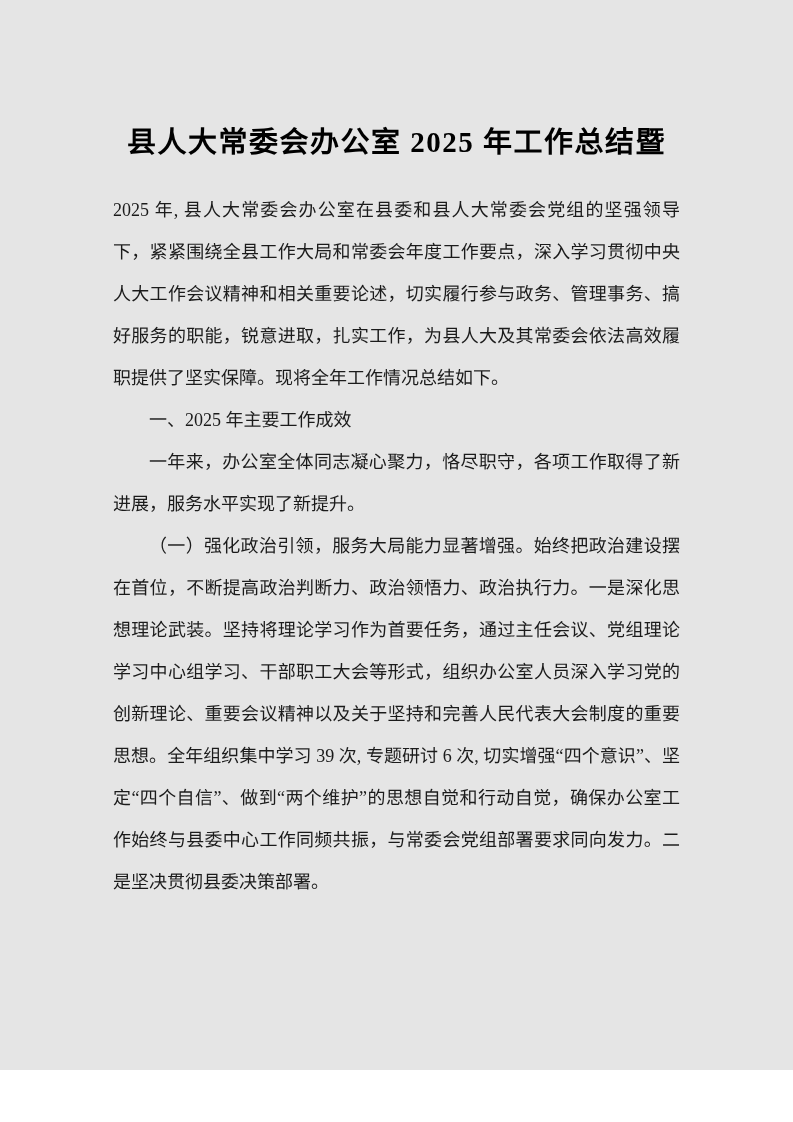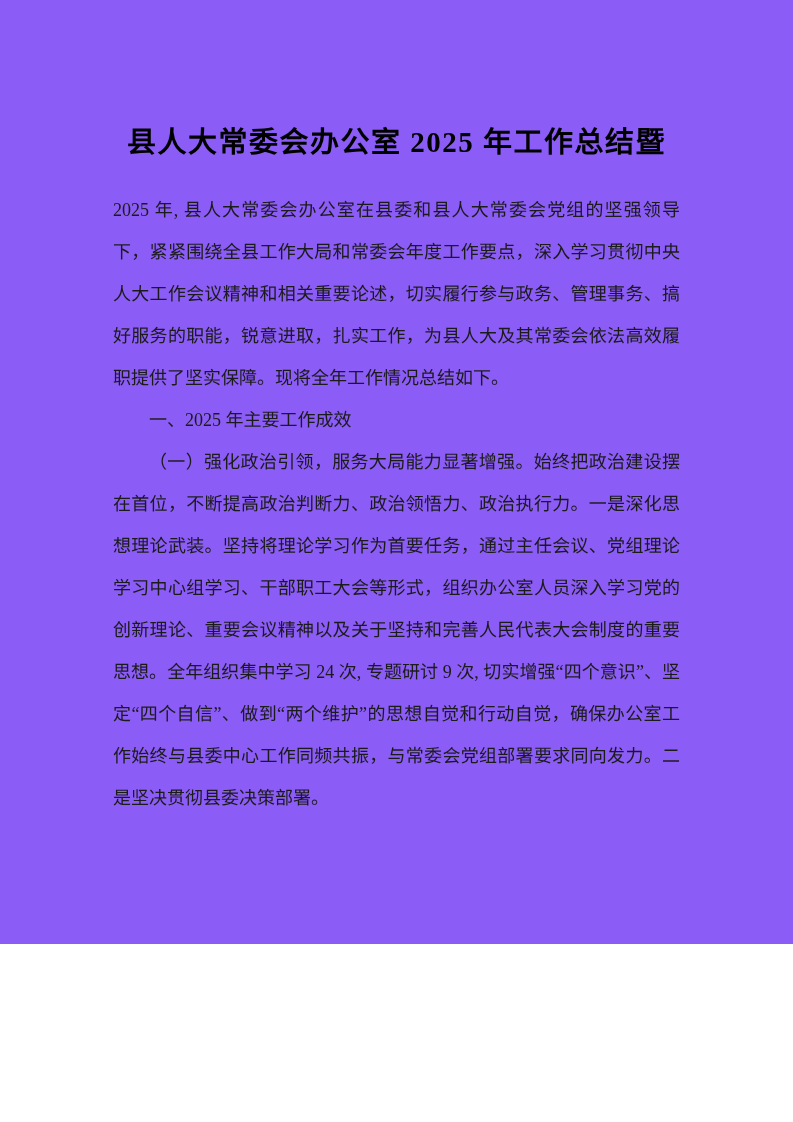--- a/index.html
+++ b/index.html
@@ -3,23 +3,23 @@
 <meta charset="utf-8">
 <style>
   html, body {
     margin: 0;
     padding: 0;
     background: #ffffff;
   }
   .page {
     position: relative;
     width: 793px;
-    height: 944px;
+    height: 1070px;
     margin: 0 auto;
-    background: #8b5cf6;
+    background: #e5e5e5;
     box-sizing: border-box;
     padding: 113px 113px 0 113px;
     overflow: hidden;
     font-family: "Liberation Serif", "DejaVu Serif", serif;
     color: #1b1b1b;
   }
   .doc-title {
     font-size: 29px;
     font-weight: 700;
     color: #000000;
@@ -51,16 +51,17 @@
 
 <div class="page">
 
   <h1 class="doc-title">
     <span class="title-line">县人大常委会办公室 2025 年工作总结暨</span>
   </h1>
 
   <div class="doc-body">
     <p>2025 年, 县人大常委会办公室在县委和县人大常委会党组的坚强领导下，紧紧围绕全县工作大局和常委会年度工作要点，深入学习贯彻中央人大工作会议精神和相关重要论述，切实履行参与政务、管理事务、搞好服务的职能，锐意进取，扎实工作，为县人大及其常委会依法高效履职提供了坚实保障。现将全年工作情况总结如下。</p>
     <p class="indent">一、2025 年主要工作成效</p>
-    <p class="indent">（一）强化政治引领，服务大局能力显著增强。始终把政治建设摆在首位，不断提高政治判断力、政治领悟力、政治执行力。一是深化思想理论武装。坚持将理论学习作为首要任务，通过主任会议、党组理论学习中心组学习、干部职工大会等形式，组织办公室人员深入学习党的创新理论、重要会议精神以及关于坚持和完善人民代表大会制度的重要思想。全年组织集中学习 24 次, 专题研讨 9 次, 切实增强“四个意识”、坚定“四个自信”、做到“两个维护”的思想自觉和行动自觉，确保办公室工作始终与县委中心工作同频共振，与常委会党组部署要求同向发力。二是坚决贯彻县委决策部署。</p>
+    <p class="indent">一年来，办公室全体同志凝心聚力，恪尽职守，各项工作取得了新进展，服务水平实现了新提升。</p>
+    <p class="indent">（一）强化政治引领，服务大局能力显著增强。始终把政治建设摆在首位，不断提高政治判断力、政治领悟力、政治执行力。一是深化思想理论武装。坚持将理论学习作为首要任务，通过主任会议、党组理论学习中心组学习、干部职工大会等形式，组织办公室人员深入学习党的创新理论、重要会议精神以及关于坚持和完善人民代表大会制度的重要思想。全年组织集中学习 39 次, 专题研讨 6 次, 切实增强“四个意识”、坚定“四个自信”、做到“两个维护”的思想自觉和行动自觉，确保办公室工作始终与县委中心工作同频共振，与常委会党组部署要求同向发力。二是坚决贯彻县委决策部署。</p>
   </div>
 
 </div>
 
 </body></html>

